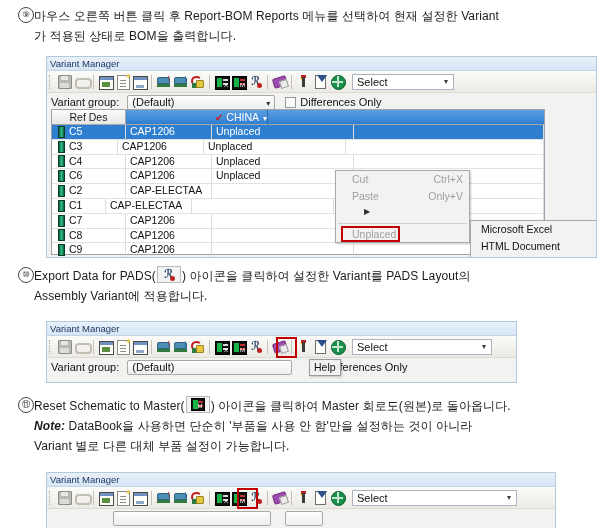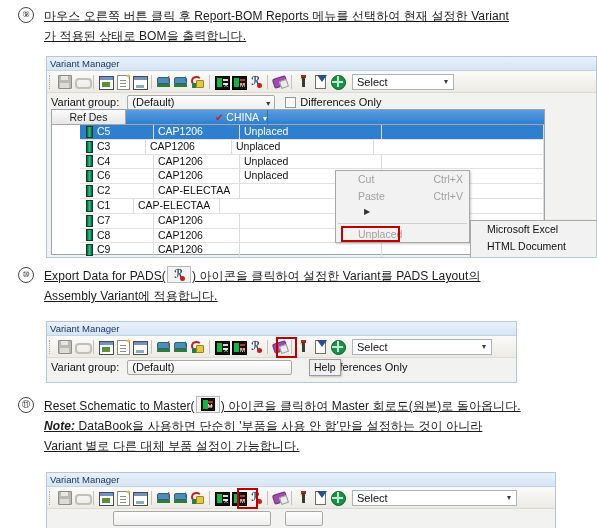--- a/index.html
+++ b/index.html
@@ -14,21 +14,21 @@
   }
   .doc{position:relative;width:597px;height:528px;}
 
   
   .step{position:absolute;display:flex;}
   .circnum{
     width:14px;height:14px;border:1px solid #444;border-radius:50%;
     font-size:8.5px;line-height:13px;text-align:center;color:#333;
     flex:0 0 14px;margin-top:1px;font-family:"Liberation Sans",sans-serif;
   }
-  .steptext{margin-left:10px;text-decoration:underline;}
+  .steptext{margin-left:0;}
   .ln{white-space:nowrap;line-height:20px;font-size:12px;letter-spacing:.1px;}
 
   .inline-icon{
     display:inline-block;width:22px;height:15px;vertical-align:-3px;
     border:1px solid #b9b9b9;background:#f3f3f3;position:relative;margin:0 1px;
   }
 
   
   .vm{
     position:absolute;
@@ -156,40 +156,40 @@
     text-align:center;line-height:15px;color:#1a1a1a;box-sizing:border-box;
   }
   .gh.china{
     background:linear-gradient(to bottom,#5c9de0,#2f7fd0);
     color:#ffffff;border-right:1px solid #2f6ea8;position:relative;
     text-align:right;
   }
   .gh.china .mark{color:#d21a1a;font-weight:bold;margin-right:3px;font-size:10px;}
   .gh.china .dd{margin-left:4px;font-size:8px;}
   .gh.blank{background:linear-gradient(to bottom,#5c9de0,#2f7fd0);border-right:none;}
-  .grow{display:flex;height:13.8px;font-size:10.5px;border-bottom:1px solid #e2e2e2;margin-left:28px;}
+  .grow{display:flex;height:13.8px;font-size:10.5px;border-bottom:1px solid #e2e2e2;}
   .grow.sel .gc{background:#2f7fd0;color:#ffffff;}
   .gc{
     border-right:1px solid #dcdcdc;box-sizing:border-box;
     line-height:13.8px;padding-left:4px;color:#111;overflow:hidden;white-space:nowrap;
   }
   .gc.refdes{display:flex;align-items:center;gap:4px;padding-left:6px;}
   .capicon{
     width:5px;height:10px;background:linear-gradient(to right,#0e5c3c,#2fbd86,#0e5c3c);
     border:1px solid #0a3d28;flex:0 0 5px;
   }
 
   
   .ctx{
     position:absolute;background:#f2f2f2;border:1px solid #a9a9a9;
     box-shadow:1px 1px 2px rgba(0,0,0,.22);font-size:10.5px;color:#111;
     box-sizing:border-box;
   }
   .ctx .mi{height:16.5px;line-height:16.5px;display:flex;align-items:center;padding:0 6px 0 16px;position:relative;white-space:nowrap;}
-  .ctx .mi .lbl{flex:1 1 auto;margin-left:6px;}
+  .ctx .mi .lbl{flex:1 1 auto;}
   .ctx .mi .acc{color:#333;margin-left:20px;}
   .ctx .mi.dim .lbl,.ctx .mi.dim .acc{color:#a0a0a0;}
   .ctx .mi.bold .lbl{font-weight:bold;}
   .ctx .mi .subarr{margin-left:12px;font-size:8px;color:#333;}
   .ctx .msep{height:1px;background:#d0d0d0;margin:2px 2px;}
   .ctx2 .mi{padding-left:10px;}
 
   .tooltip{
     position:absolute;background:#f0f0f0;border:1px solid #9a9a9a;
     font-size:10.5px;line-height:13px;padding:1px 4px;color:#111;
@@ -426,21 +426,21 @@
     </div>
 
     <div class="ctx" style="left:288px;top:113px;width:135px;">
       <div id="ctx-items">
           <div class="mi dim">
             <span class="lbl">Cut</span>
             <span class="acc">Ctrl+X</span>
           </div>
           <div class="mi dim">
             <span class="lbl">Paste</span>
-            <span class="acc">Ctrl+V</span>
+            <span class="acc">Only+V</span>
           </div>
           <div class="mi">
             <span class="subarr">▶</span>
           </div>
           <div class="msep"></div>
           <div class="mi dim">
             <span class="lbl">Unplaced</span>
           </div>
         </div>
     </div>

